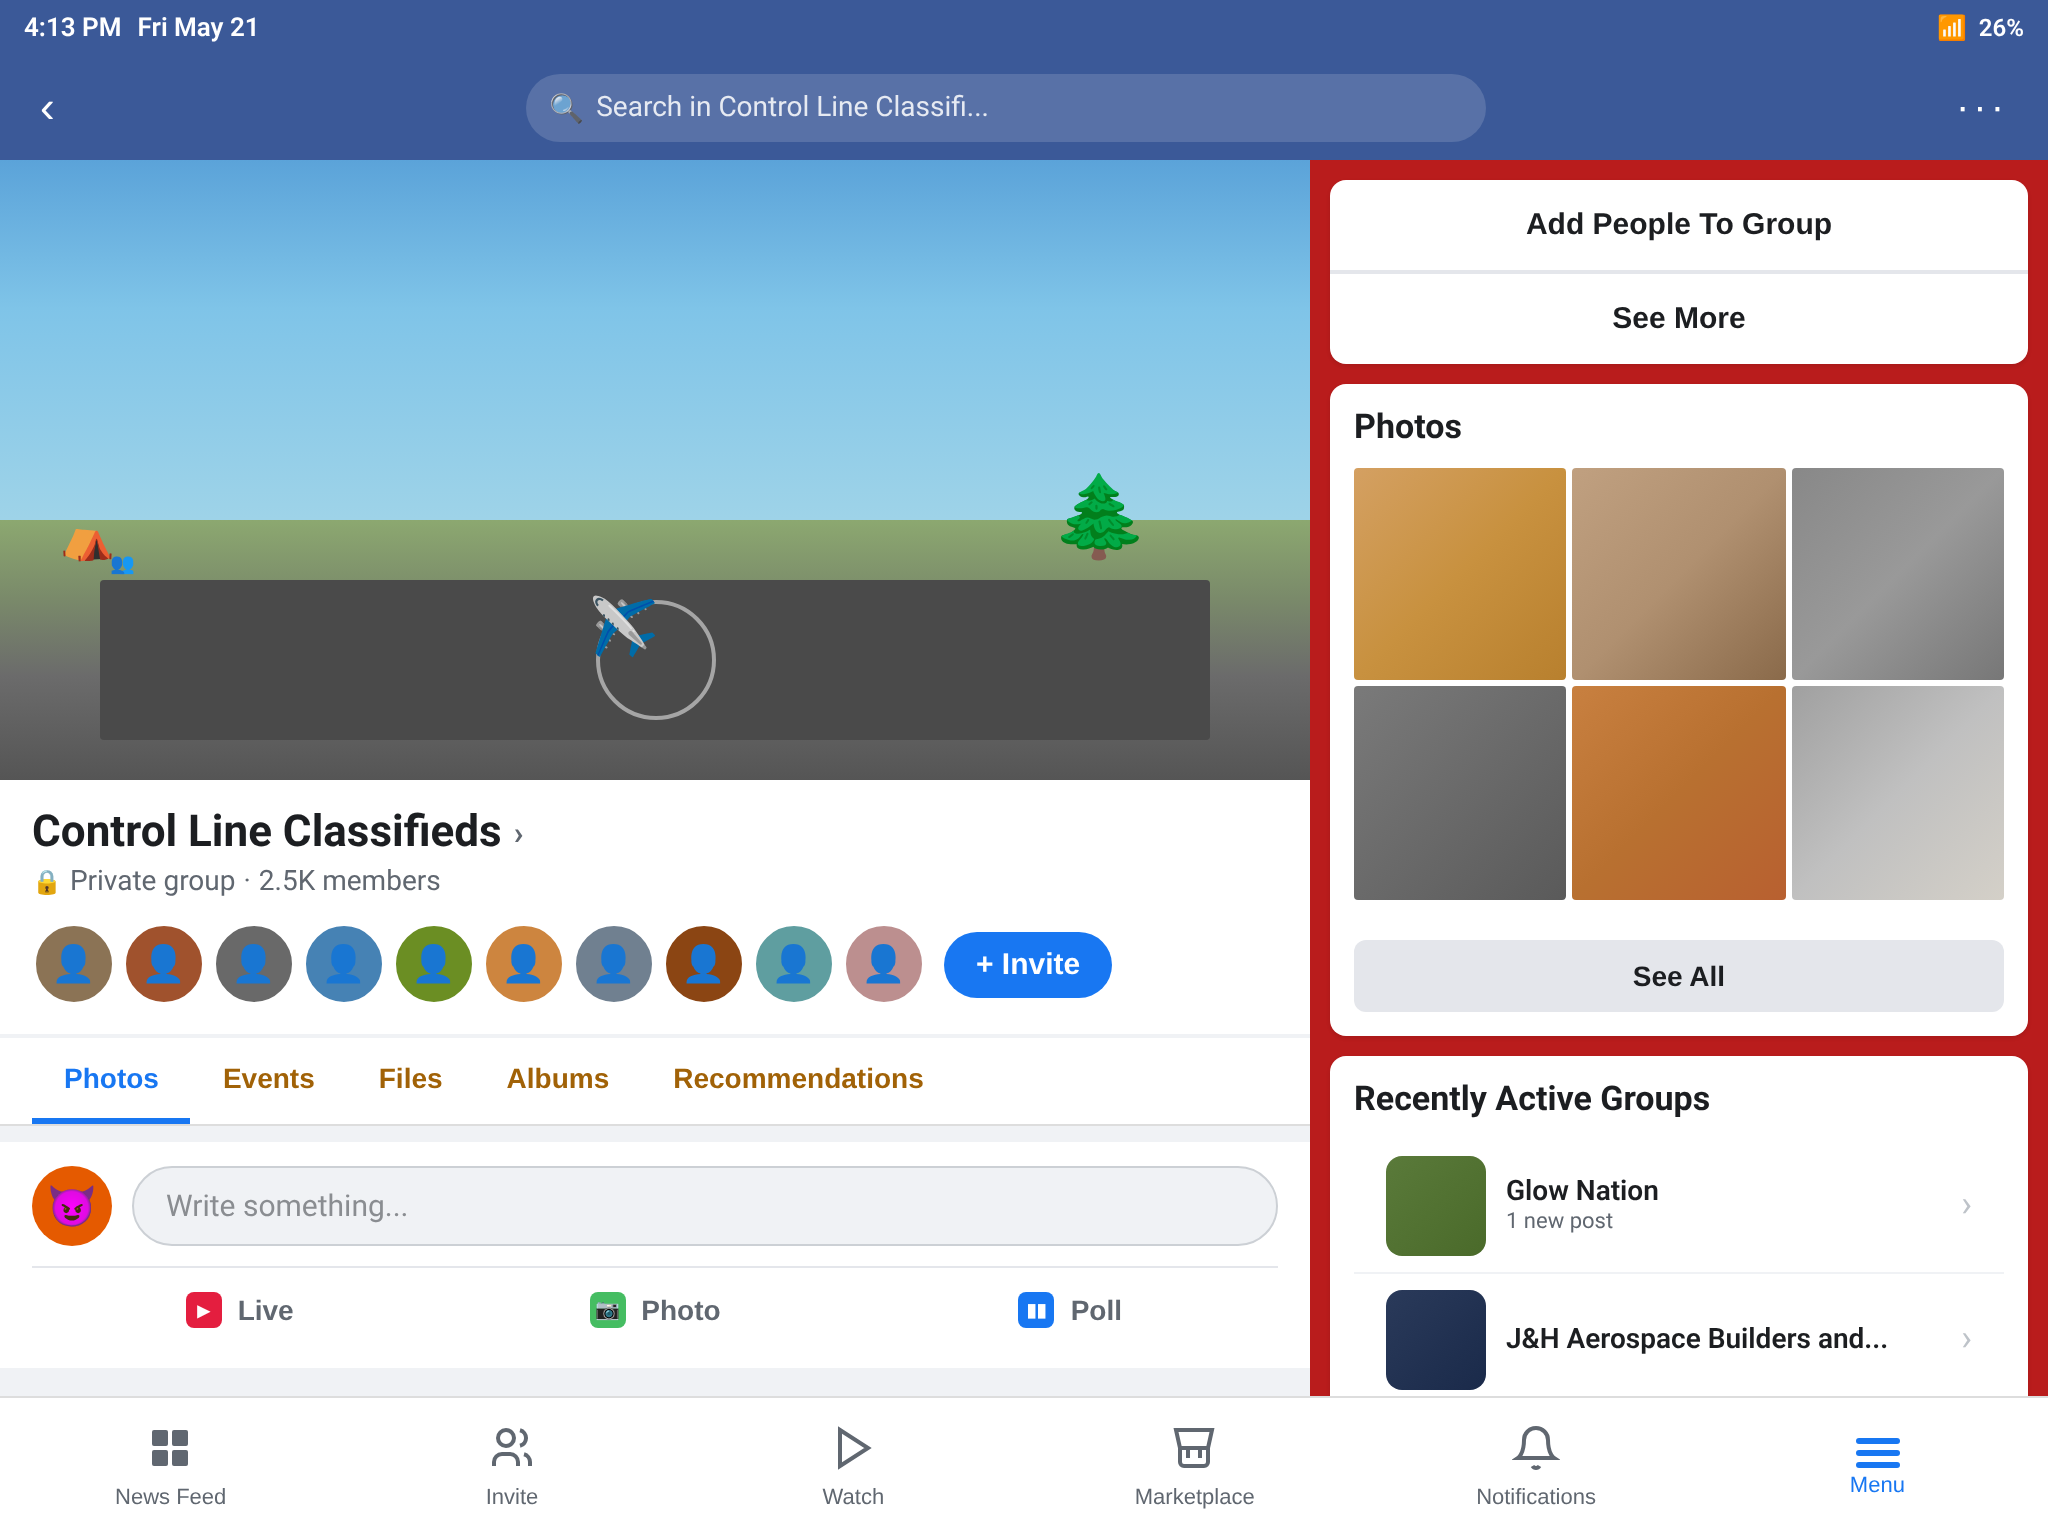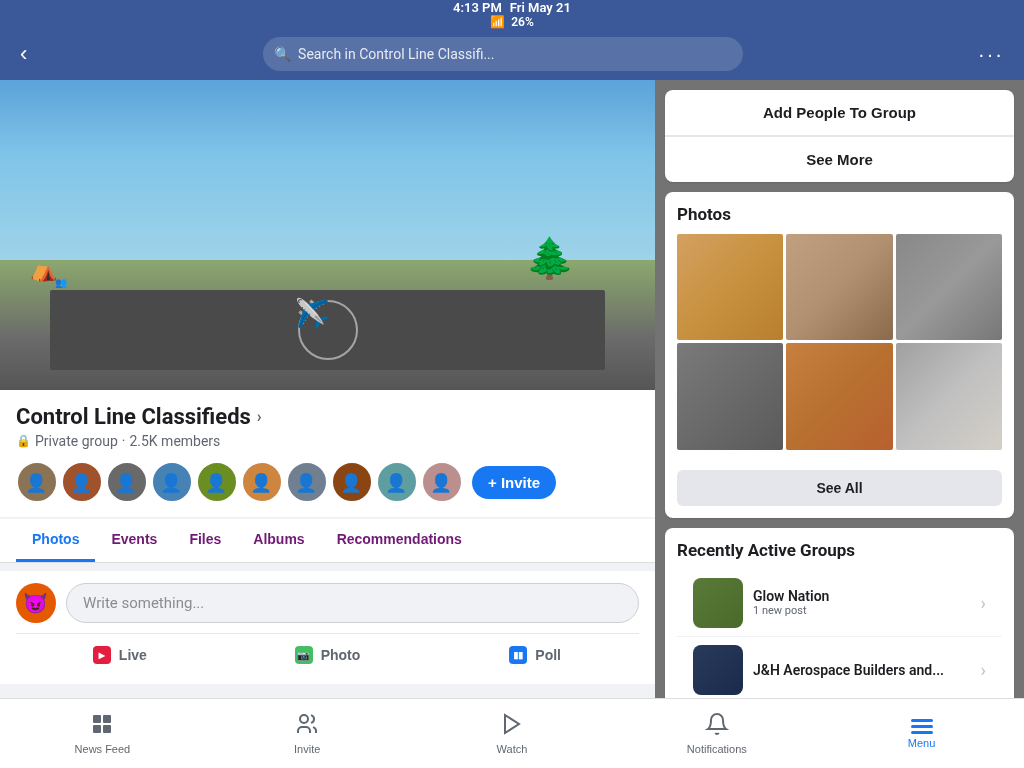--- a/index.html
+++ b/index.html
@@ -9,21 +9,20 @@
     .status-bar {
       background: #3b5998;
       height: 28px;
       display: flex;
       align-items: center;
       justify-content: space-between;
       padding: 0 12px;
       color: white;
       font-size: 13px;
       font-weight: 600;
-      flex-direction: column;
     }
     .status-bar-left { display: flex; align-items: center; gap: 8px; }
     .status-bar-right { display: flex; align-items: center; gap: 6px; font-size: 12px; }
 
     
     .header {
       background: #3b5998;
       height: 52px;
       display: flex;
       align-items: center;
@@ -214,21 +213,21 @@
       display: flex;
       gap: 0;
       padding: 0 16px;
       overflow-x: auto;
       margin-top: 2px;
     }
     .nav-tab {
       padding: 12px 16px;
       font-size: 14px;
       font-weight: 600;
-      color: #701a75;
+      color: #a16207;
       border-bottom: 3px solid transparent;
       cursor: pointer;
       white-space: nowrap;
       background: none;
       border-top: none;
       border-left: none;
       border-right: none;
     }
     .nav-tab:first-child { color: #1877f2; border-bottom-color: #1877f2; }
 
@@ -285,21 +284,21 @@
       background: none;
       border: none;
     }
     .live-dot { width: 18px; height: 18px; background: #e41e3f; border-radius: 4px; display: flex; align-items: center; justify-content: center; color: white; font-size: 8px; }
     .photo-icon { width: 18px; height: 18px; background: #45bd62; border-radius: 4px; display: flex; align-items: center; justify-content: center; color: white; font-size: 10px; }
     .poll-icon { width: 18px; height: 18px; background: #1877f2; border-radius: 4px; display: flex; align-items: center; justify-content: center; color: white; font-size: 9px; }
 
     
     .right-panel {
       flex: 1;
-      background: #737373;
+      background: #b91c1c;
       overflow-y: auto;
       padding: 10px;
     }
 
     
     .right-card {
       background: white;
       border-radius: 8px;
       margin-bottom: 10px;
       overflow: hidden;
@@ -588,20 +587,31 @@
 
   <button class="nav-item">
     <div class="nav-item-icon">
       <svg width="24" height="24" viewBox="0 0 24 24" fill="none" stroke="#606770" stroke-width="2">
         <polygon points="5,3 19,12 5,21"></polygon>
       </svg>
     </div>
     <span class="nav-item-label">Watch</span>
   </button>
 
+  <button class="nav-item">
+    <div class="nav-item-icon">
+      <svg width="24" height="24" viewBox="0 0 24 24" fill="none" stroke="#606770" stroke-width="2">
+        <path d="M3 3h18l-2 9H5L3 3z"></path>
+        <path d="M5 12v7a2 2 0 0 0 2 2h10a2 2 0 0 0 2-2v-7"></path>
+        <line x1="9" y1="17" x2="9" y2="12"></line>
+        <line x1="15" y1="17" x2="15" y2="12"></line>
+      </svg>
+    </div>
+    <span class="nav-item-label">Marketplace</span>
+  </button>
 
   <button class="nav-item">
     <div class="nav-item-icon">
       <svg width="24" height="24" viewBox="0 0 24 24" fill="none" stroke="#606770" stroke-width="2">
         <path d="M18 8A6 6 0 0 0 6 8c0 7-3 9-3 9h18s-3-2-3-9"></path>
         <path d="M13.73 21a2 2 0 0 1-3.46 0"></path>
       </svg>
     </div>
     <span class="nav-item-label">Notifications</span>
   </button>

